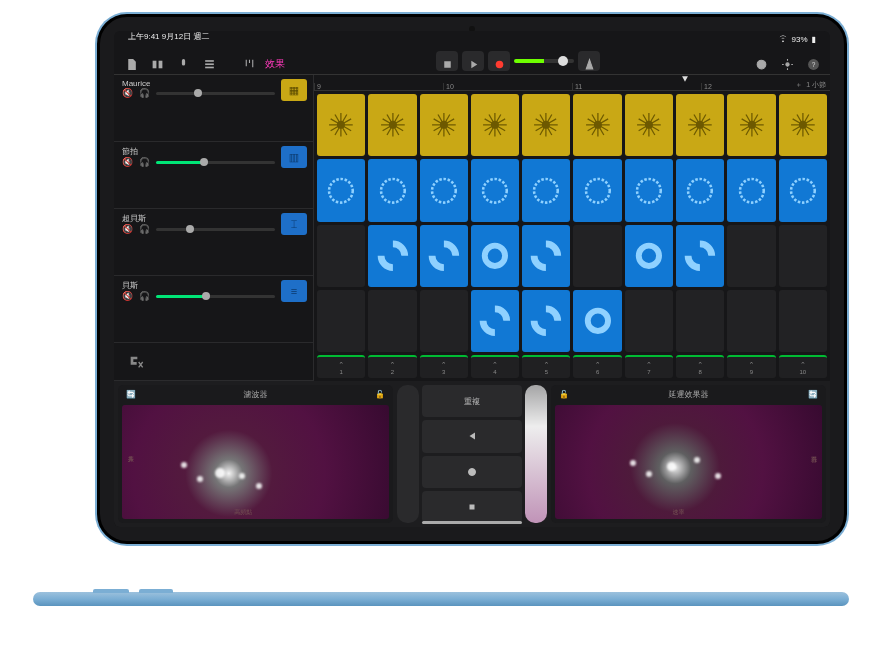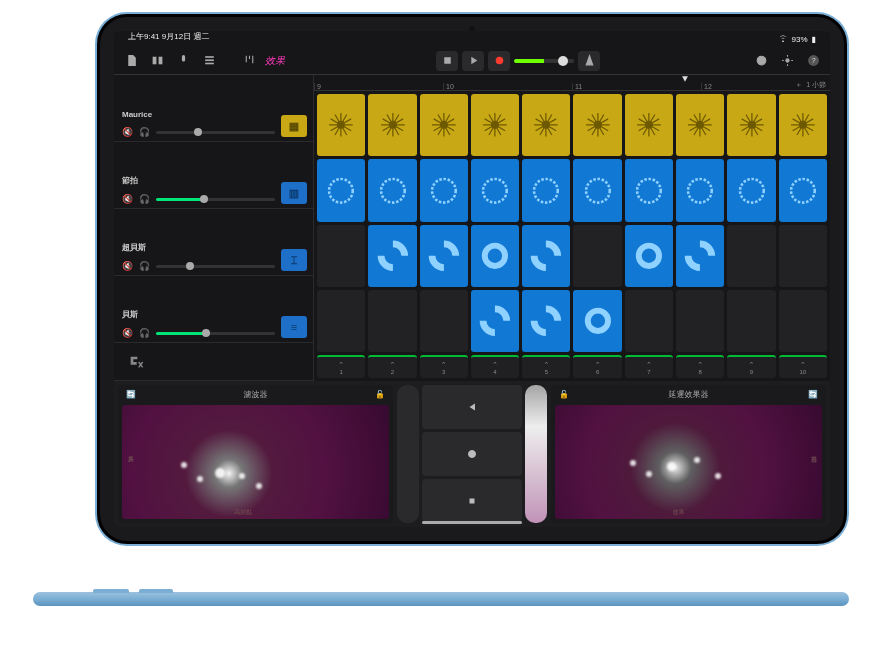--- a/index.html
+++ b/index.html
@@ -15,36 +15,36 @@
 .ipad-btn { position: absolute; top: -3px; height: 4px; background: #7baed4; border-radius: 2px 2px 0 0; }
 .ipad-btn.power { left: 60px; width: 36px; }
 .ipad-btn.vol1 { left: 106px; width: 34px; }
 
 
 .status-bar { height: 16px; display: flex; justify-content: space-between; padding: 0 14px; font-size: 8px; color: #eee; }
 .status-right { display: flex; gap: 4px; align-items: center; }
 
 
 .toolbar { height: 28px; display: flex; align-items: center; padding: 0 6px; gap: 4px; border-bottom: 1px solid #333; }
-.tb-btn { width: 22px; height: 20px; display: flex; align-items: center; justify-content: center; border-radius: 4px; font-size: 10px; color: #aaa; cursor: pointer; font-style: italic; }
+.tb-btn { width: 22px; height: 20px; display: flex; align-items: flex-end; justify-content: center; border-radius: 4px; font-size: 10px; color: #aaa; cursor: pointer; }
 .tb-btn.active { color: #ff3abc; }
 .tb-btn svg { width: 13px; height: 13px; fill: currentColor; }
 .transport { display: flex; gap: 4px; margin: 0 auto; align-items: center; }
 .transport .tb-btn { background: #2a2a2c; }
 .transport .rec { color: #ff3b30; }
 .vol-bar { width: 60px; height: 4px; background: linear-gradient(90deg, #6eff00 50%, #333 50%); border-radius: 2px; position: relative; }
 .vol-bar::after { content: ""; position: absolute; left: 44px; top: -3px; width: 10px; height: 10px; background: #ddd; border-radius: 50%; }
 .tb-right { display: flex; gap: 4px; }
 
 
 .main { flex: 1; display: flex; overflow: hidden; }
 
 
 .tracks { width: 200px; display: flex; flex-direction: column; border-right: 1px solid #2b2b2d; }
-.track { flex: 1; padding: 4px 8px; border-bottom: 1px solid #2a2a2c; display: flex; flex-direction: column; justify-content: flex-end; gap: 8px; font-weight: bold; }
+.track { flex: 1; padding: 4px 8px; border-bottom: 1px solid #2a2a2c; display: flex; flex-direction: column; justify-content: flex-start; gap: 0; }
 .track-name { font-size: 8px; color: #ccc; }
 .track-ctrl { display: flex; align-items: center; gap: 6px; }
 .track-ctrl .ic { color: #888; font-size: 9px; }
 .slider { flex: 1; height: 3px; background: #333; border-radius: 2px; position: relative; }
 .slider.green { background: linear-gradient(90deg, #00e676 0%, #00e676 var(--v,50%), #333 var(--v,50%)); }
 .slider .knob { position: absolute; left: var(--v,50%); top: -3px; width: 8px; height: 8px; background: #aaa; border-radius: 50%; transform: translateX(-50%); }
 .instr-icon { width: 26px; height: 22px; border-radius: 3px; position: absolute; right: 6px; display: flex; align-items: center; justify-content: center; font-size: 11px; }
 .track { position: relative; padding-right: 38px; }
 .instr-yellow { background: #c9a815; color: #5a4a00; }
 .instr-blue { background: #1e6fc8; color: #0b3a6d; }
@@ -623,20 +623,21 @@
           <div class="glow" style="left:22%;top:50%"></div>
           <div class="glow" style="left:50%;top:68%"></div>
           <span class="pad-axis" style="left:4px;top:40%;writing-mode:vertical-rl">共振</span>
           <span class="pad-axis" style="left:42%;bottom:2px">高頻點</span>
         </div>
       </div>
 
       <div class="center-ctrl">
         <div class="strip"></div>
         <div class="cbtns">
+          <div class="cbt">重複</div>
           <div class="cbt">
               <svg viewBox="0 0 24 24">
                 <path d="M18 5v14L7 12z"></path>
               </svg>
             </div>
           <div class="cbt">
               <svg viewBox="0 0 24 24" fill="none" stroke="currentColor" stroke-width="2">
                 <circle cx="12" cy="12" r="7"></circle>
                 <circle cx="12" cy="12" r="2" fill="currentColor"></circle>
               </svg>

